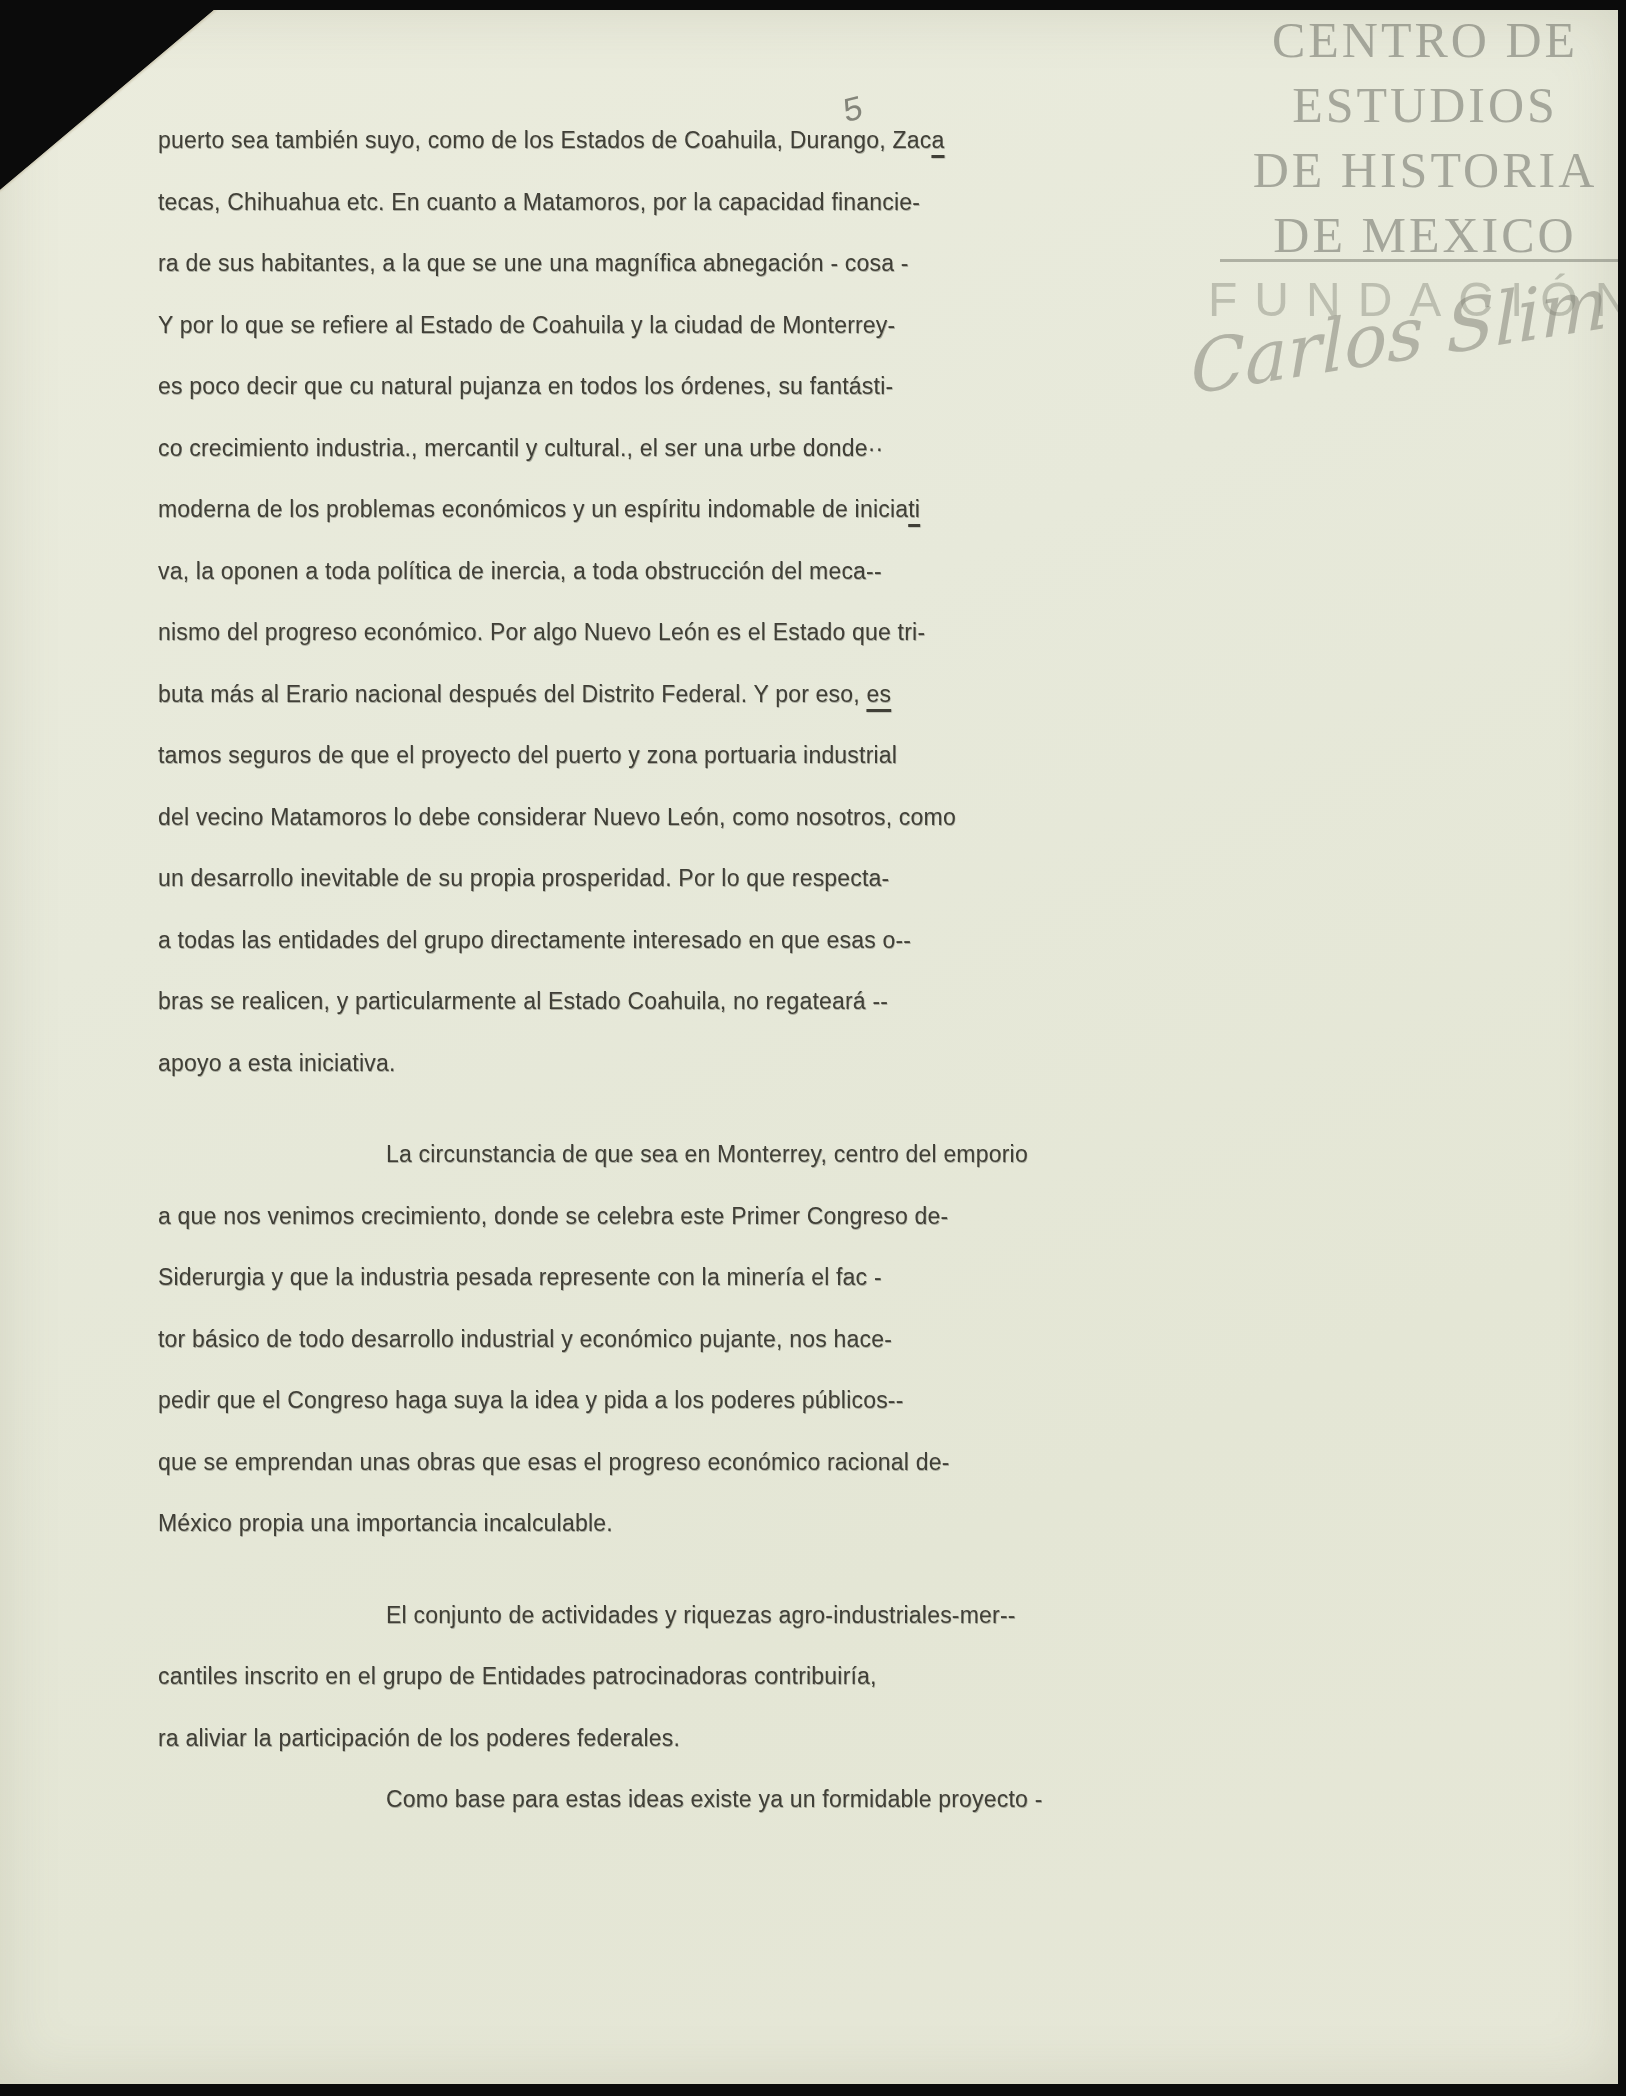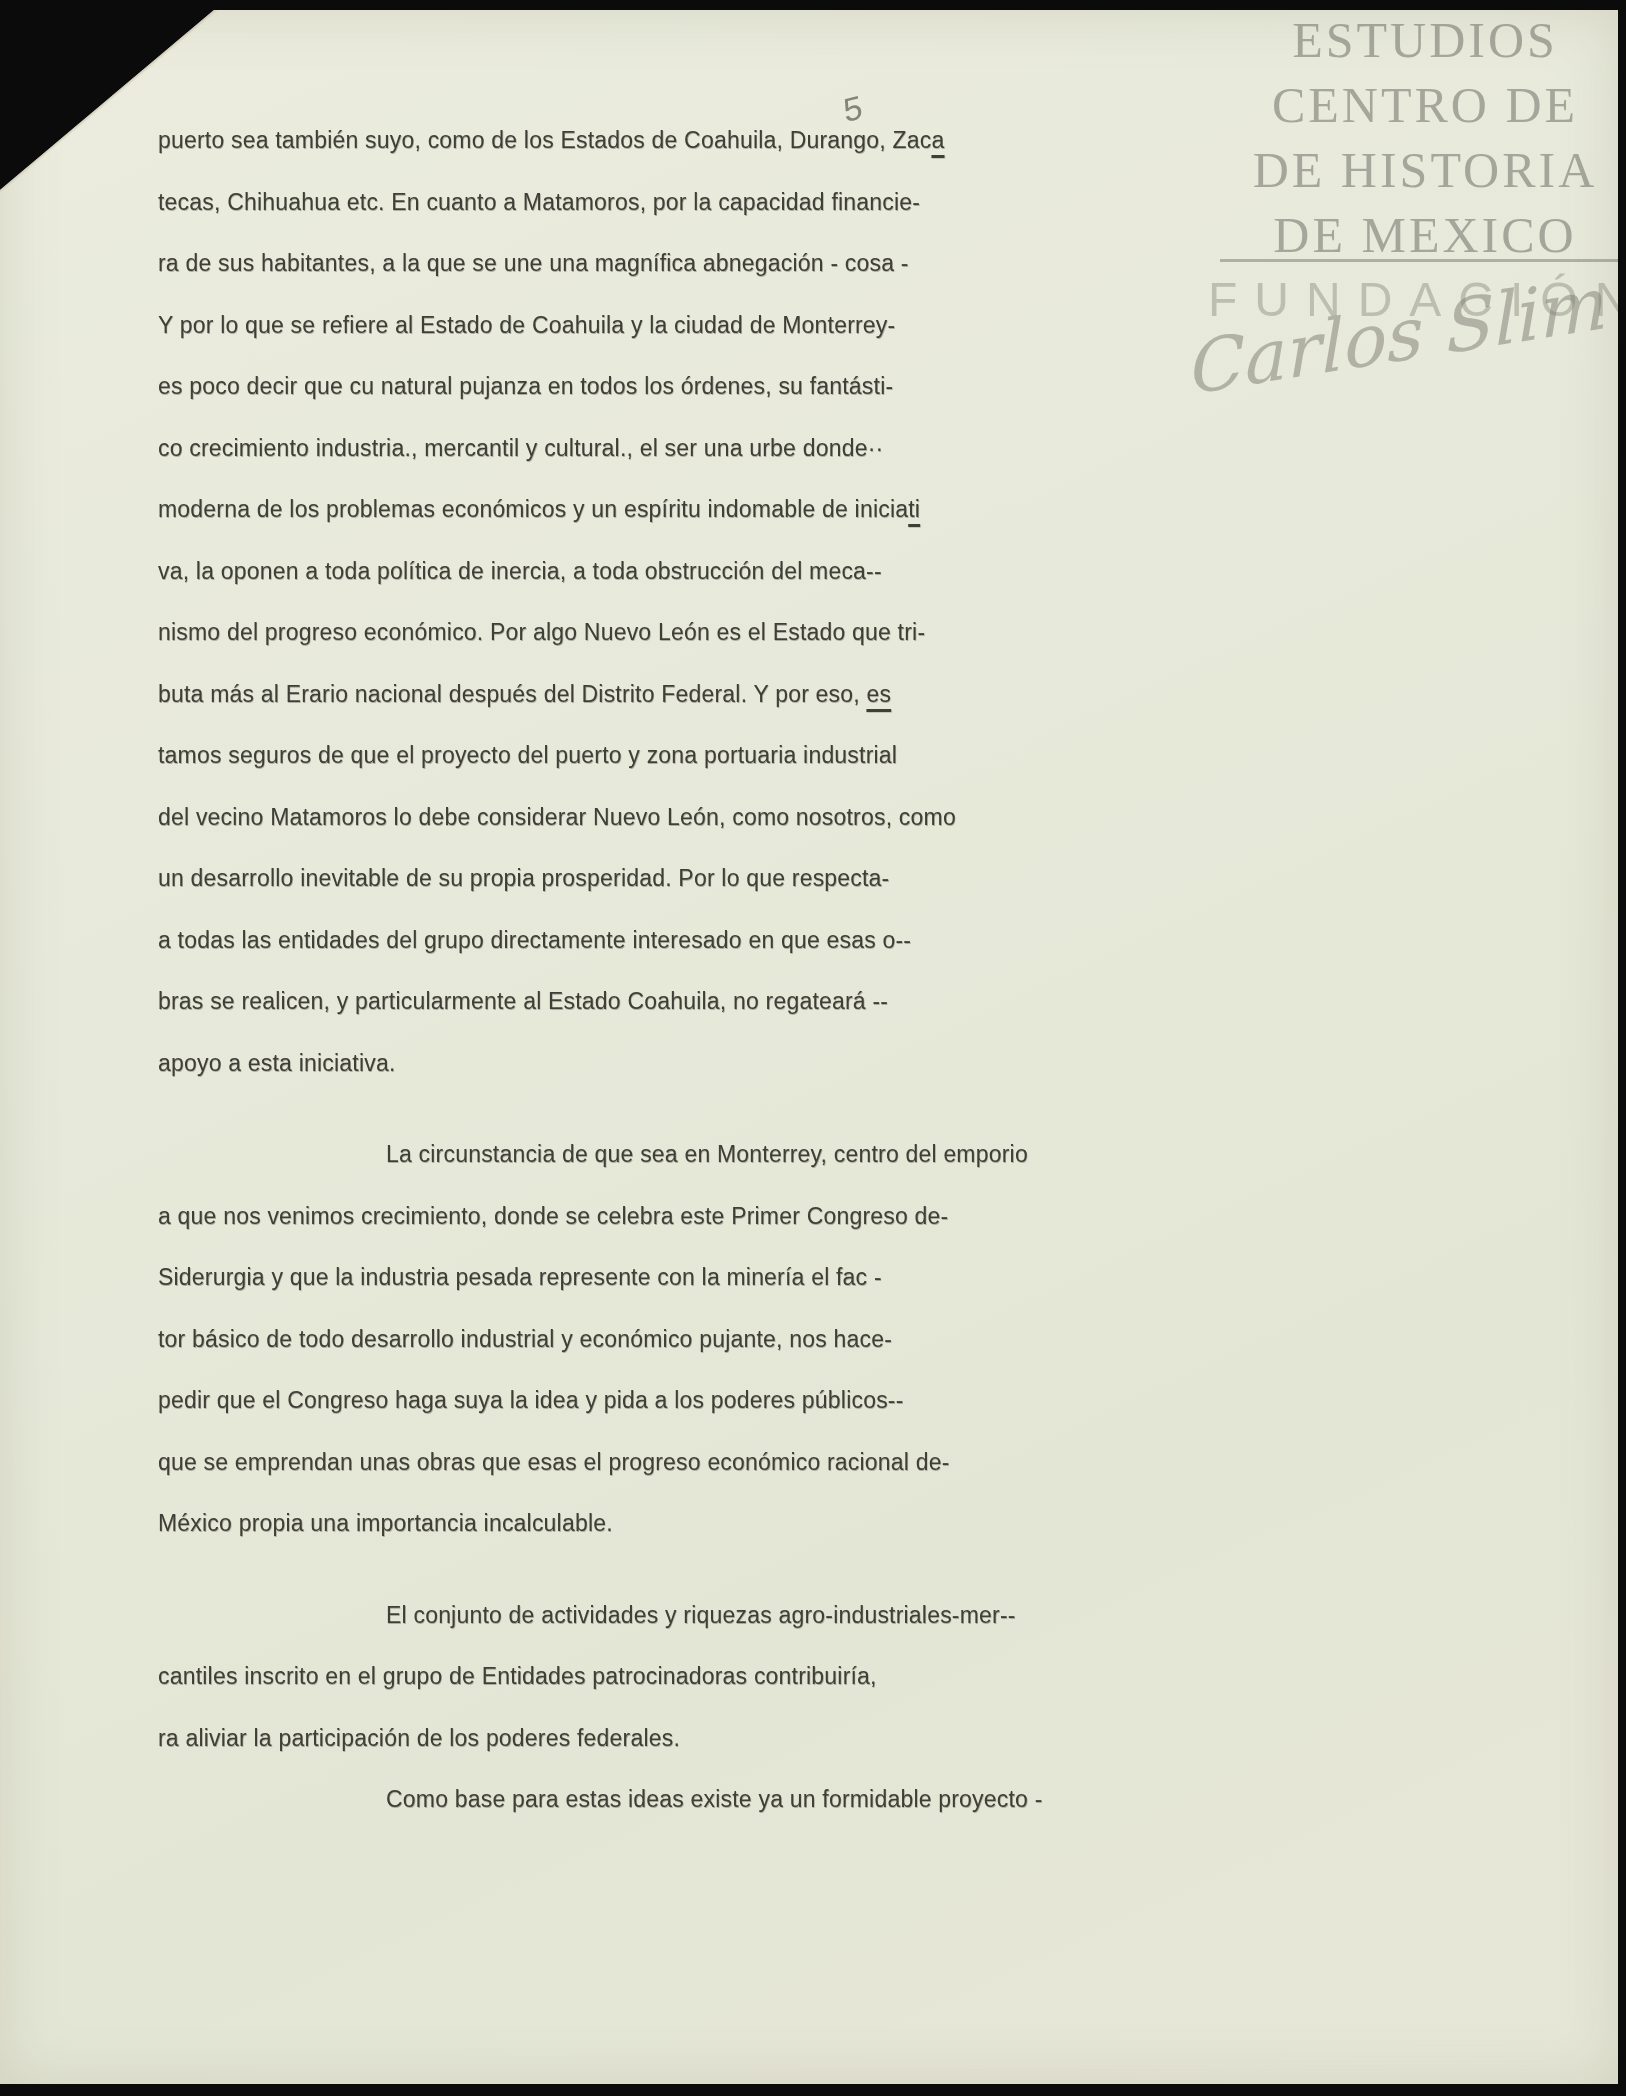--- a/index.html
+++ b/index.html
@@ -109,22 +109,22 @@
       <div class="line"><span>que se emprendan unas obras que esas el progreso económico racional de-</span></div>
       <div class="line"><span>México propia una importancia incalculable.</span></div>
       <div class="line indent gap"><span>El conjunto de actividades y riquezas agro-industriales-mer--</span></div>
       <div class="line"><span>cantiles inscrito en el grupo de Entidades patrocinadoras contribuiría,</span></div>
       <div class="line"><span>ra aliviar la participación de los poderes federales.</span></div>
       <div class="line indent"><span>Como base para estas ideas existe ya un formidable proyecto -</span></div>
     </div>
 
   <div class="watermark-layer">
     <div class="wm-lines" id="wm-lines">
+        <div>CENTRO DE</div>
         <div>ESTUDIOS</div>
-        <div>CENTRO DE</div>
         <div>DE HISTORIA</div>
         <div>DE MEXICO</div>
       </div>
     <div class="wm-rule"></div>
     <div class="wm-fundacion">FUNDACIÓN</div>
     <div class="wm-signature">Carlos Slim</div>
   </div>
 </div>
 
 </body></html>

